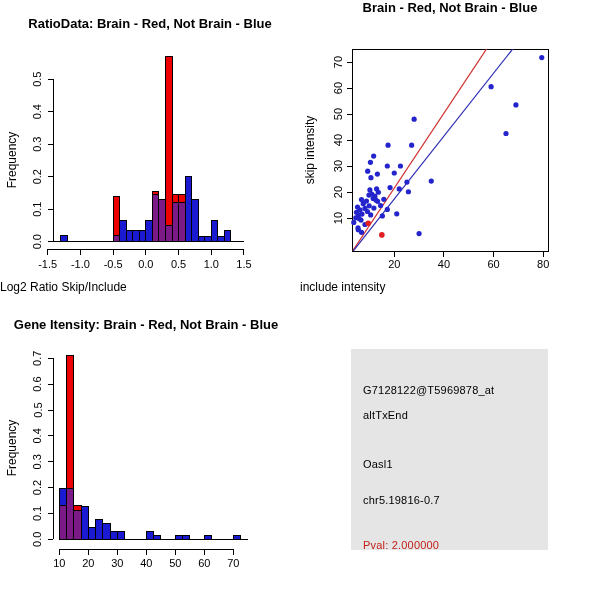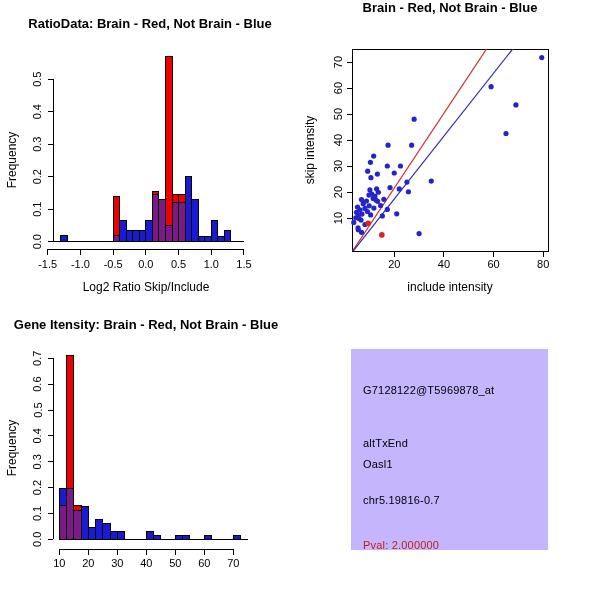--- a/index.html
+++ b/index.html
@@ -1,28 +1,28 @@
 <!DOCTYPE html>
 <html><head>
 <meta charset="utf-8">
 <style>
   html,body{margin:0;padding:0;background:#fff;}
   .canvas{position:relative;width:600px;height:600px;background:#ffffff;
           font-family:"Liberation Sans",sans-serif;overflow:hidden;}
   .ptitle{position:absolute;font-weight:bold;font-size:13px;text-align:center;color:#000;white-space:nowrap;}
-  .xlab{position:absolute;font-size:12px;text-align:center;color:#000;white-space:nowrap;}
+  .xlab{position:absolute;font-size:12px;color:#000;white-space:nowrap;}
   .ylab{position:absolute;font-size:12px;width:200px;text-align:center;color:#000;
         transform:rotate(-90deg);white-space:nowrap;}
   svg.plot{position:absolute;left:0;top:0;}
   svg.plot text{font-family:"Liberation Sans",sans-serif;font-size:11px;fill:#000;}
   svg.plot .ax{stroke:#000;stroke-width:1;shape-rendering:crispEdges;}
   svg.plot rect.bar{stroke:#000;stroke-width:1;shape-rendering:crispEdges;}
   .info{position:absolute;left:351px;top:349px;width:197px;height:201px;}
   .iline{position:absolute;left:12px;font-size:11px;color:#000;white-space:nowrap;letter-spacing:0.2px;}
-  .li1{top:35px;} .li2{top:88px;} .li3{top:109px;text-align:right;} .li4{top:145px;} .li5{top:190px;}
+  .li1{top:35px;} .li2{top:60px;} .li3{top:109px;text-align:right;} .li4{top:145px;} .li5{top:190px;}
 </style>
 </head>
 <body>
 
 <div class="canvas">
 
   <svg id="plot-svg" class="plot" width="600" height="600">
       <g>
         <line x1="53.3" y1="79.3" x2="53.3" y2="241.7" class="ax"></line>
         <line x1="47.8" y1="241.7" x2="53.3" y2="241.7" class="ax"></line>
@@ -231,21 +231,21 @@
   <div class="ptitle" style="left:300px;top:0;width:300px;">Brain - Red, Not Brain - Blue</div>
   <div class="ptitle" style="left:0;top:317px;width:292px;">Gene Itensity: Brain - Red, Not Brain - Blue</div>
 
   <div class="xlab" style="left:0;top:280px;width:292px;">Log2 Ratio Skip/Include</div>
   <div class="xlab" style="left:300px;top:280px;width:300px;">include intensity</div>
 
   <div class="ylab" style="left:-88px;top:153px;">Frequency</div>
   <div class="ylab" style="left:210px;top:143px;">skip intensity</div>
   <div class="ylab" style="left:-88px;top:441px;">Frequency</div>
 
-  <div class="info" style="background: #c4b5fd;">
+  <div class="info" style="background: #e5e5e5;">
     <div class="iline li1">G7128122@T5969878_at</div>
     <div class="iline li2">altTxEnd</div>
     <div class="iline li3">Oasl1</div>
     <div class="iline li4">chr5.19816-0.7</div>
     <div class="iline li5" style="color: rgb(194, 32, 23);">Pval: 2.000000</div>
   </div>
 
 </div>
 
 </body></html>

